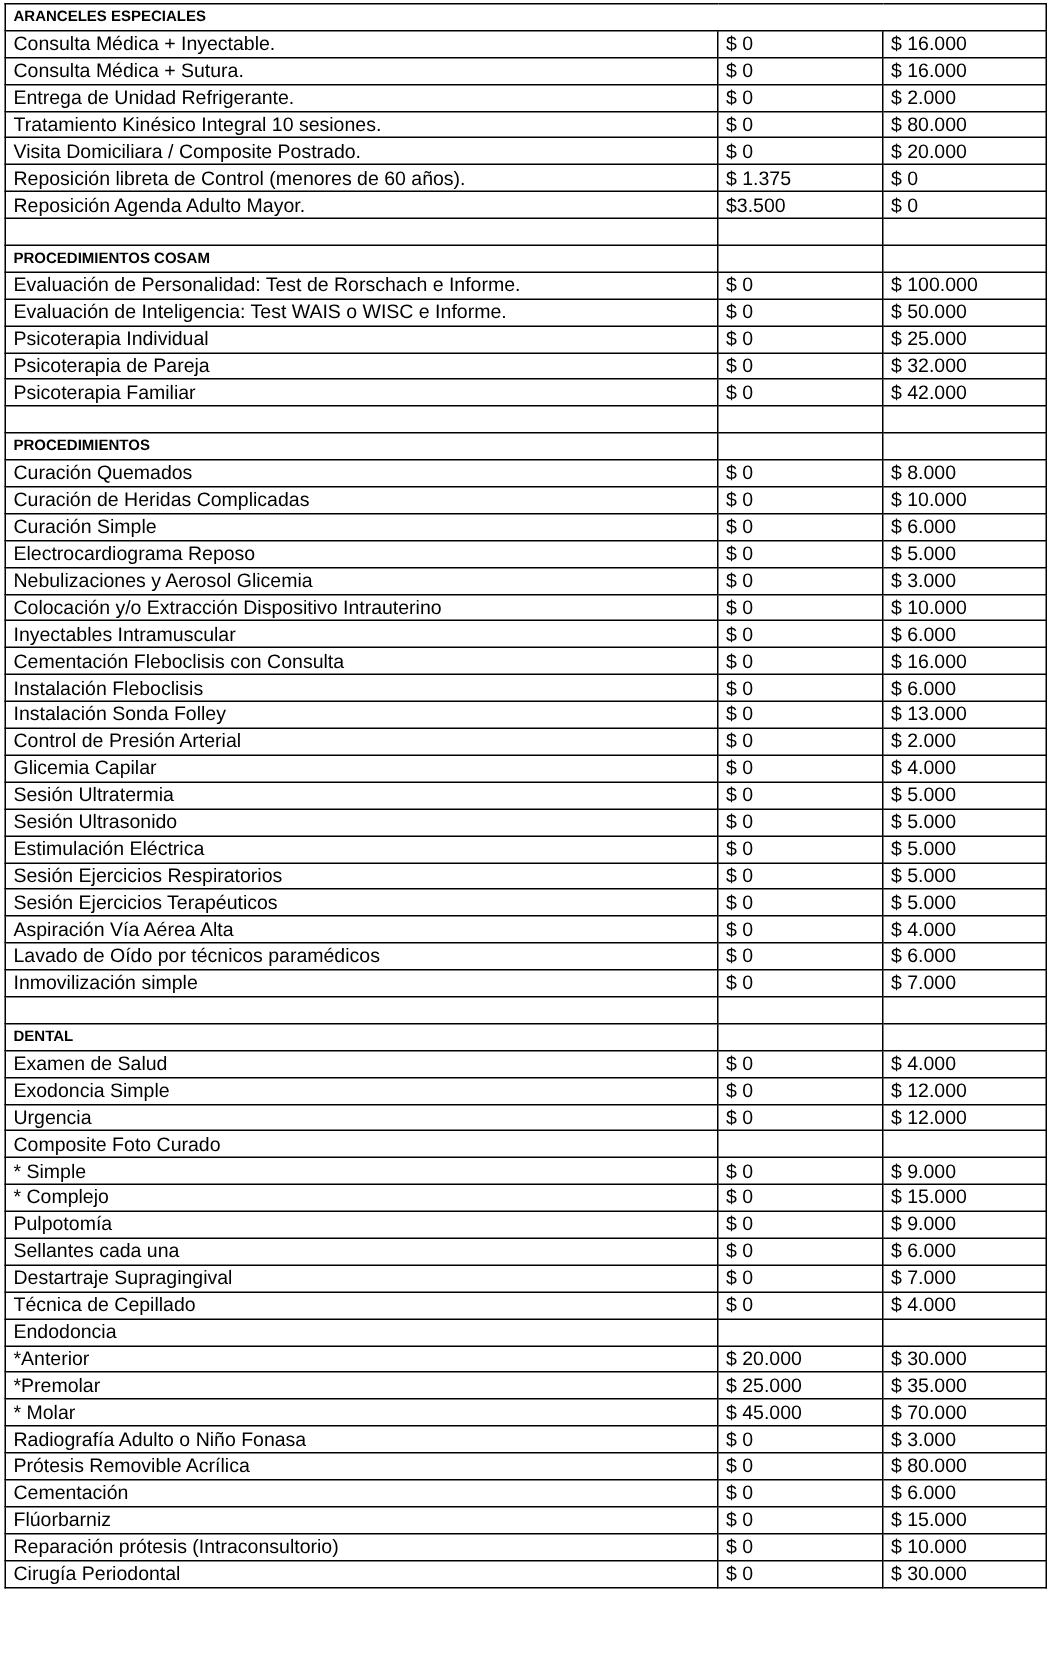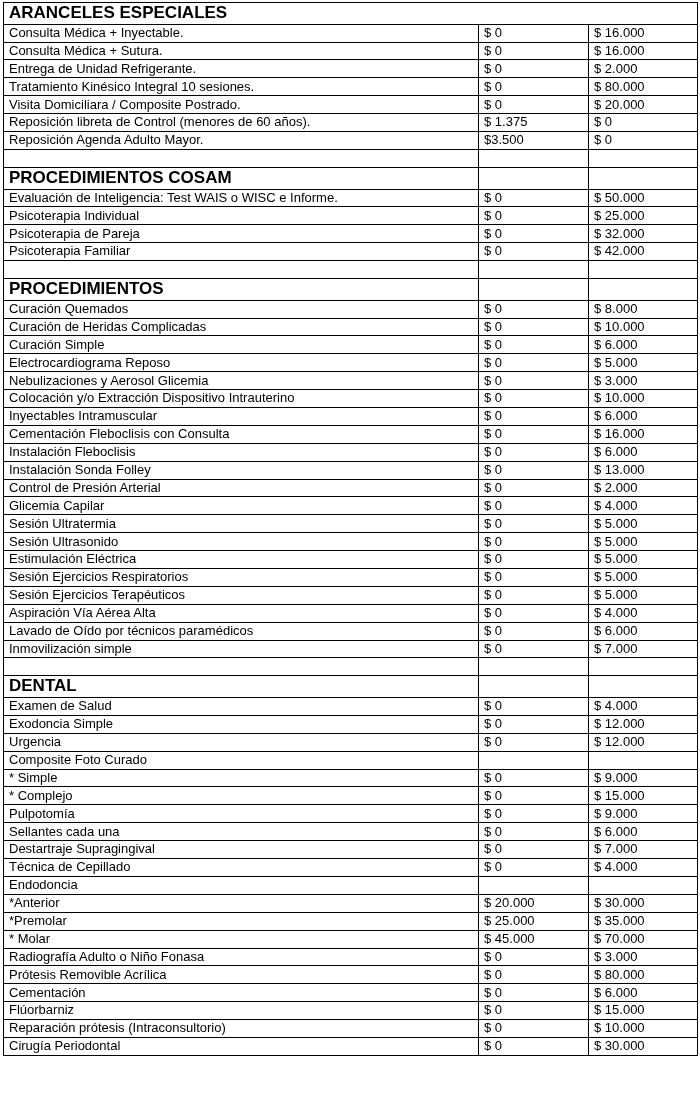--- a/index.html
+++ b/index.html
@@ -26,21 +26,21 @@
     line-height: 1.1;
     color: #000000;
     padding: 1px 5px 1px 5px;
     height: 14.9px;
     overflow: hidden;
     white-space: nowrap;
     vertical-align: middle;
   }
   table.price-table td.hdr {
     font-weight: bold;
-    font-size: 17px;
+    font-size: 10px;
   }
   col.c-item  { width: 475px; }
   col.c-p1    { width: 110px; }
   col.c-p2    { width: 109px; }
 </style>
 </head>
 <body>
 
 <div class="page">
   <table class="price-table">
@@ -92,20 +92,25 @@
           <td></td>
           <td></td>
           <td></td>
         </tr>
         <tr>
           <td class="hdr">PROCEDIMIENTOS COSAM</td>
           <td></td>
           <td></td>
         </tr>
         <tr>
+          <td>Evaluación de Personalidad: Test de Rorschach e Informe.</td>
+          <td>$ 0</td>
+          <td>$ 100.000</td>
+        </tr>
+        <tr>
           <td>Evaluación de Inteligencia: Test WAIS o WISC e Informe.</td>
           <td>$ 0</td>
           <td>$ 50.000</td>
         </tr>
         <tr>
           <td>Psicoterapia Individual</td>
           <td>$ 0</td>
           <td>$ 25.000</td>
         </tr>
         <tr>

